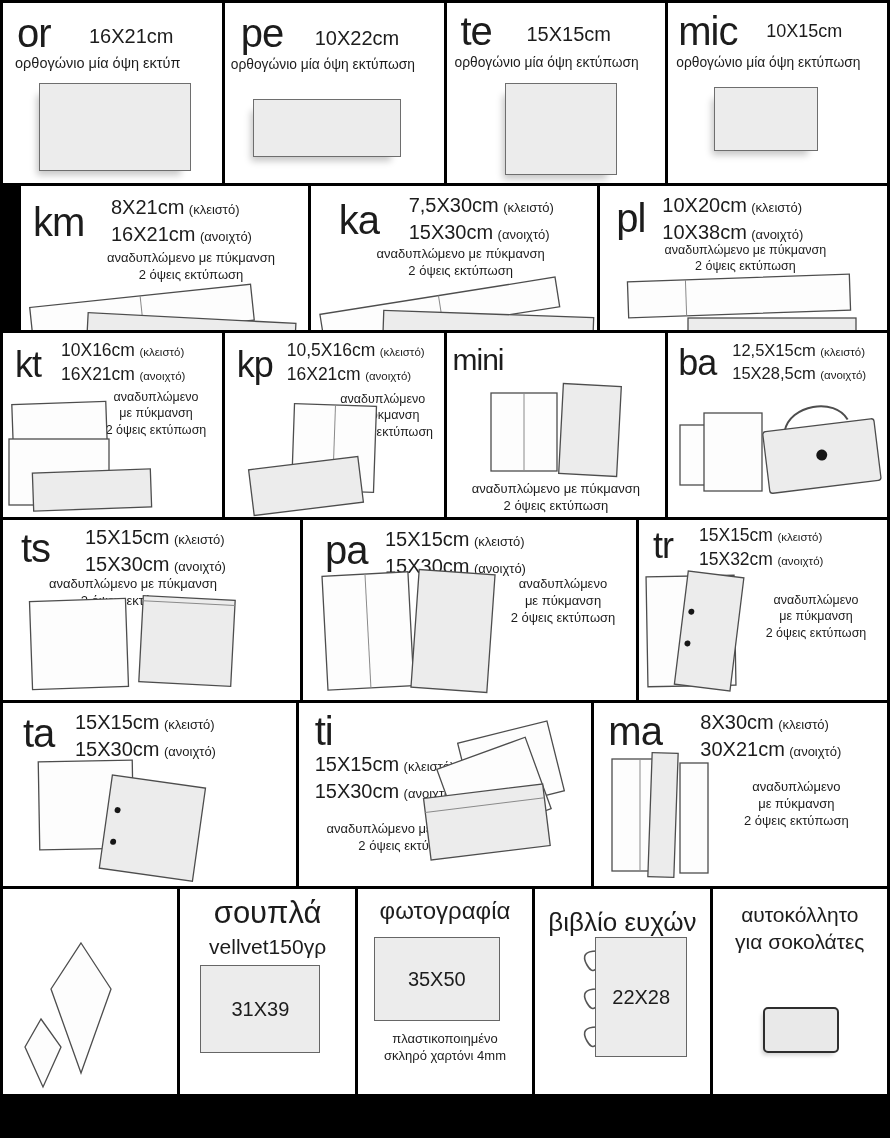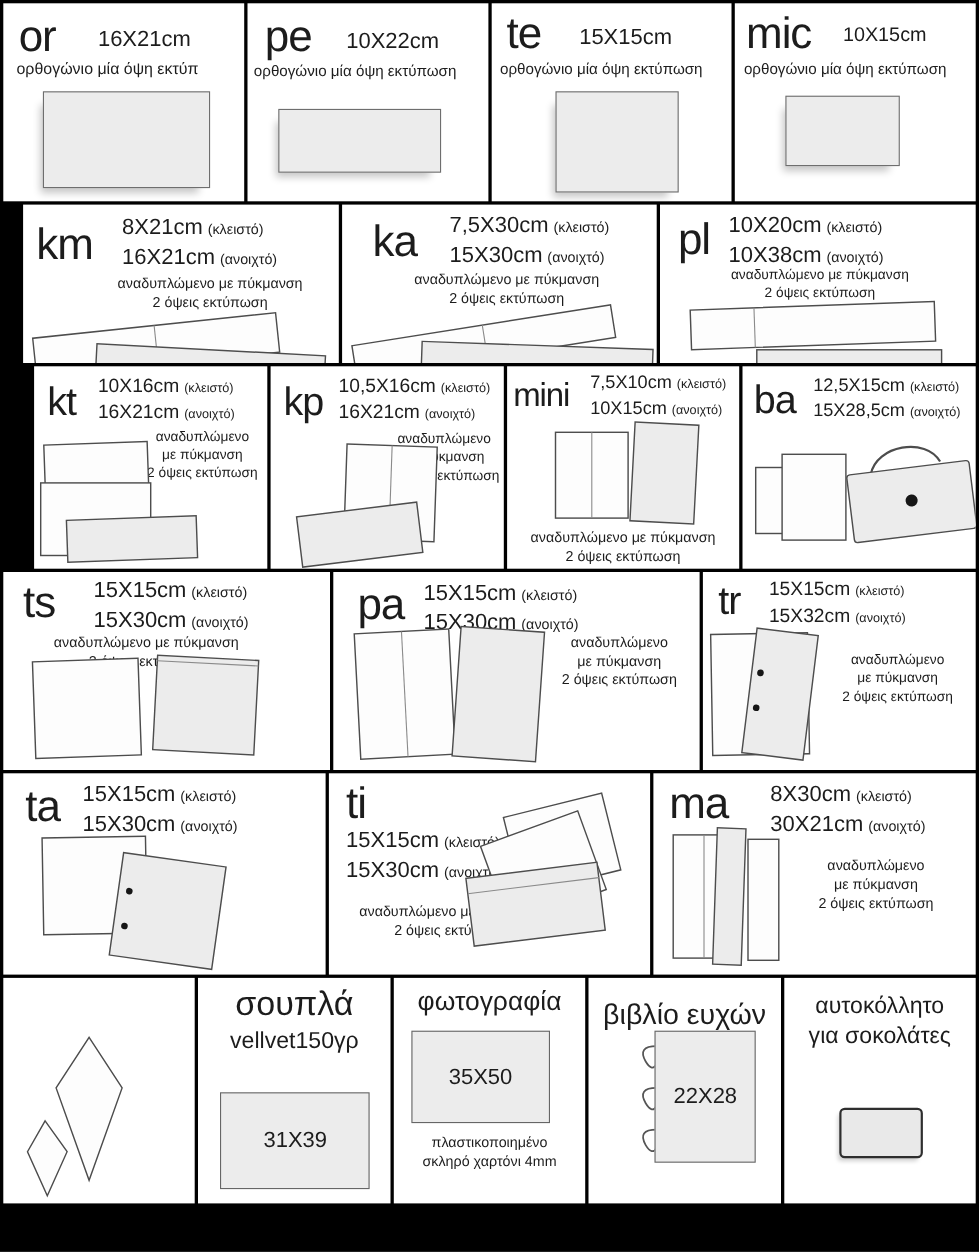--- a/index.html
+++ b/index.html
@@ -10,21 +10,21 @@
     color:#1c1c1c;
   }
   .sheet {
     width:890px; height:1138px;
     background:#000; border:3px solid #000;
     display:flex; flex-direction:column; gap:3px;
   }
   .row { display:grid; gap:3px; }
   .row1 { height:180px; grid-template-columns:repeat(4,1fr);text-decoration:underline; }
   .row2 { height:144px; grid-template-columns:repeat(3,1fr);padding-left:18px; }
-  .row3 { height:184px; grid-template-columns:repeat(4,1fr);margin-left:28px; }
+  .row3 { height:184px; grid-template-columns:repeat(4,1fr); }
   .row4 { height:180px; grid-template-columns:297fr 333fr 248fr; }
   .row5 { height:183px; grid-template-columns:repeat(3,1fr); }
   .row6 { height:205px; grid-template-columns:repeat(5,1fr); }
   .cell { background:#fff; position:relative; overflow:hidden; }
   .abs { position:absolute; }
   .code { font-size:40px; line-height:1; letter-spacing:-1px; }
   .code-md { font-size:36px; }
   .code-sm { font-size:30px; }
   .size { font-size:20px; }
   .size-md { font-size:17.5px; }
@@ -178,24 +178,20 @@
         <g transform="rotate(2 92 45)">
           <rect class="o" x="52" y="2" width="82" height="86"></rect>
           <line class="ln" x1="93" y1="2" x2="93" y2="88"></line>
         </g>
         <rect class="g" x="10" y="60" width="110" height="46" transform="rotate(-7 65 83)"></rect>
       </svg>
     </div>
 
     <div class="cell">
       <div class="code code-sm abs" style="left:6px;top:12px">mini</div>
-      <div class="abs" style="left:76px;top:4px">
-        <div class="size-line"><span class="size-sm">7,5X10cm</span> <span class="note-sm">(κλειστό)</span></div>
-        <div class="size-line"><span class="size-sm">10X15cm</span> <span class="note-sm">(ανοιχτό)</span></div>
-      </div>
       <svg class="abs" style="left:40px;top:48px" width="148" height="98">
         <rect class="o" x="4" y="12" width="66" height="78"></rect>
         <line class="ln" x1="37" y1="12" x2="37" y2="90"></line>
         <rect class="g" x="74" y="4" width="58" height="90" transform="rotate(3 103 49)"></rect>
       </svg>
       <div class="fold abs ctr" style="top:148px">
         <div>αναδυπλώμενο με πύκμανση</div>
         <div>2 όψεις εκτύπωση</div>
       </div>
     </div>
@@ -344,21 +340,21 @@
     <div class="cell">
       <svg class="abs" style="left:16px;top:50px" width="138" height="150">
         <polygon class="o" points="62,4 92,50 62,134 32,50"></polygon>
         <polygon class="o" points="22,80 42,108 24,148 6,108"></polygon>
       </svg>
     </div>
 
     <div class="cell">
       <div class="abs ctr" style="top:6px;font-size:31px">σουπλά</div>
       <div class="abs ctr" style="top:46px;font-size:21px">vellvet150γρ</div>
-      <div class="gbox abs" style="left:20px;top:104px;width:136px;height:88px">
+      <div class="gbox abs" style="left:20px;top:76px;width:120px;height:88px">
         <span>31X39</span>
       </div>
     </div>
 
     <div class="cell">
       <div class="abs ctr" style="top:8px;font-size:24px">φωτογραφία</div>
       <div class="gbox abs" style="left:16px;top:48px;width:126px;height:84px">
         <span>35X50</span>
       </div>
       <div class="abs ctr" style="top:142px;font-size:13px">πλαστικοποιημένο</div>

